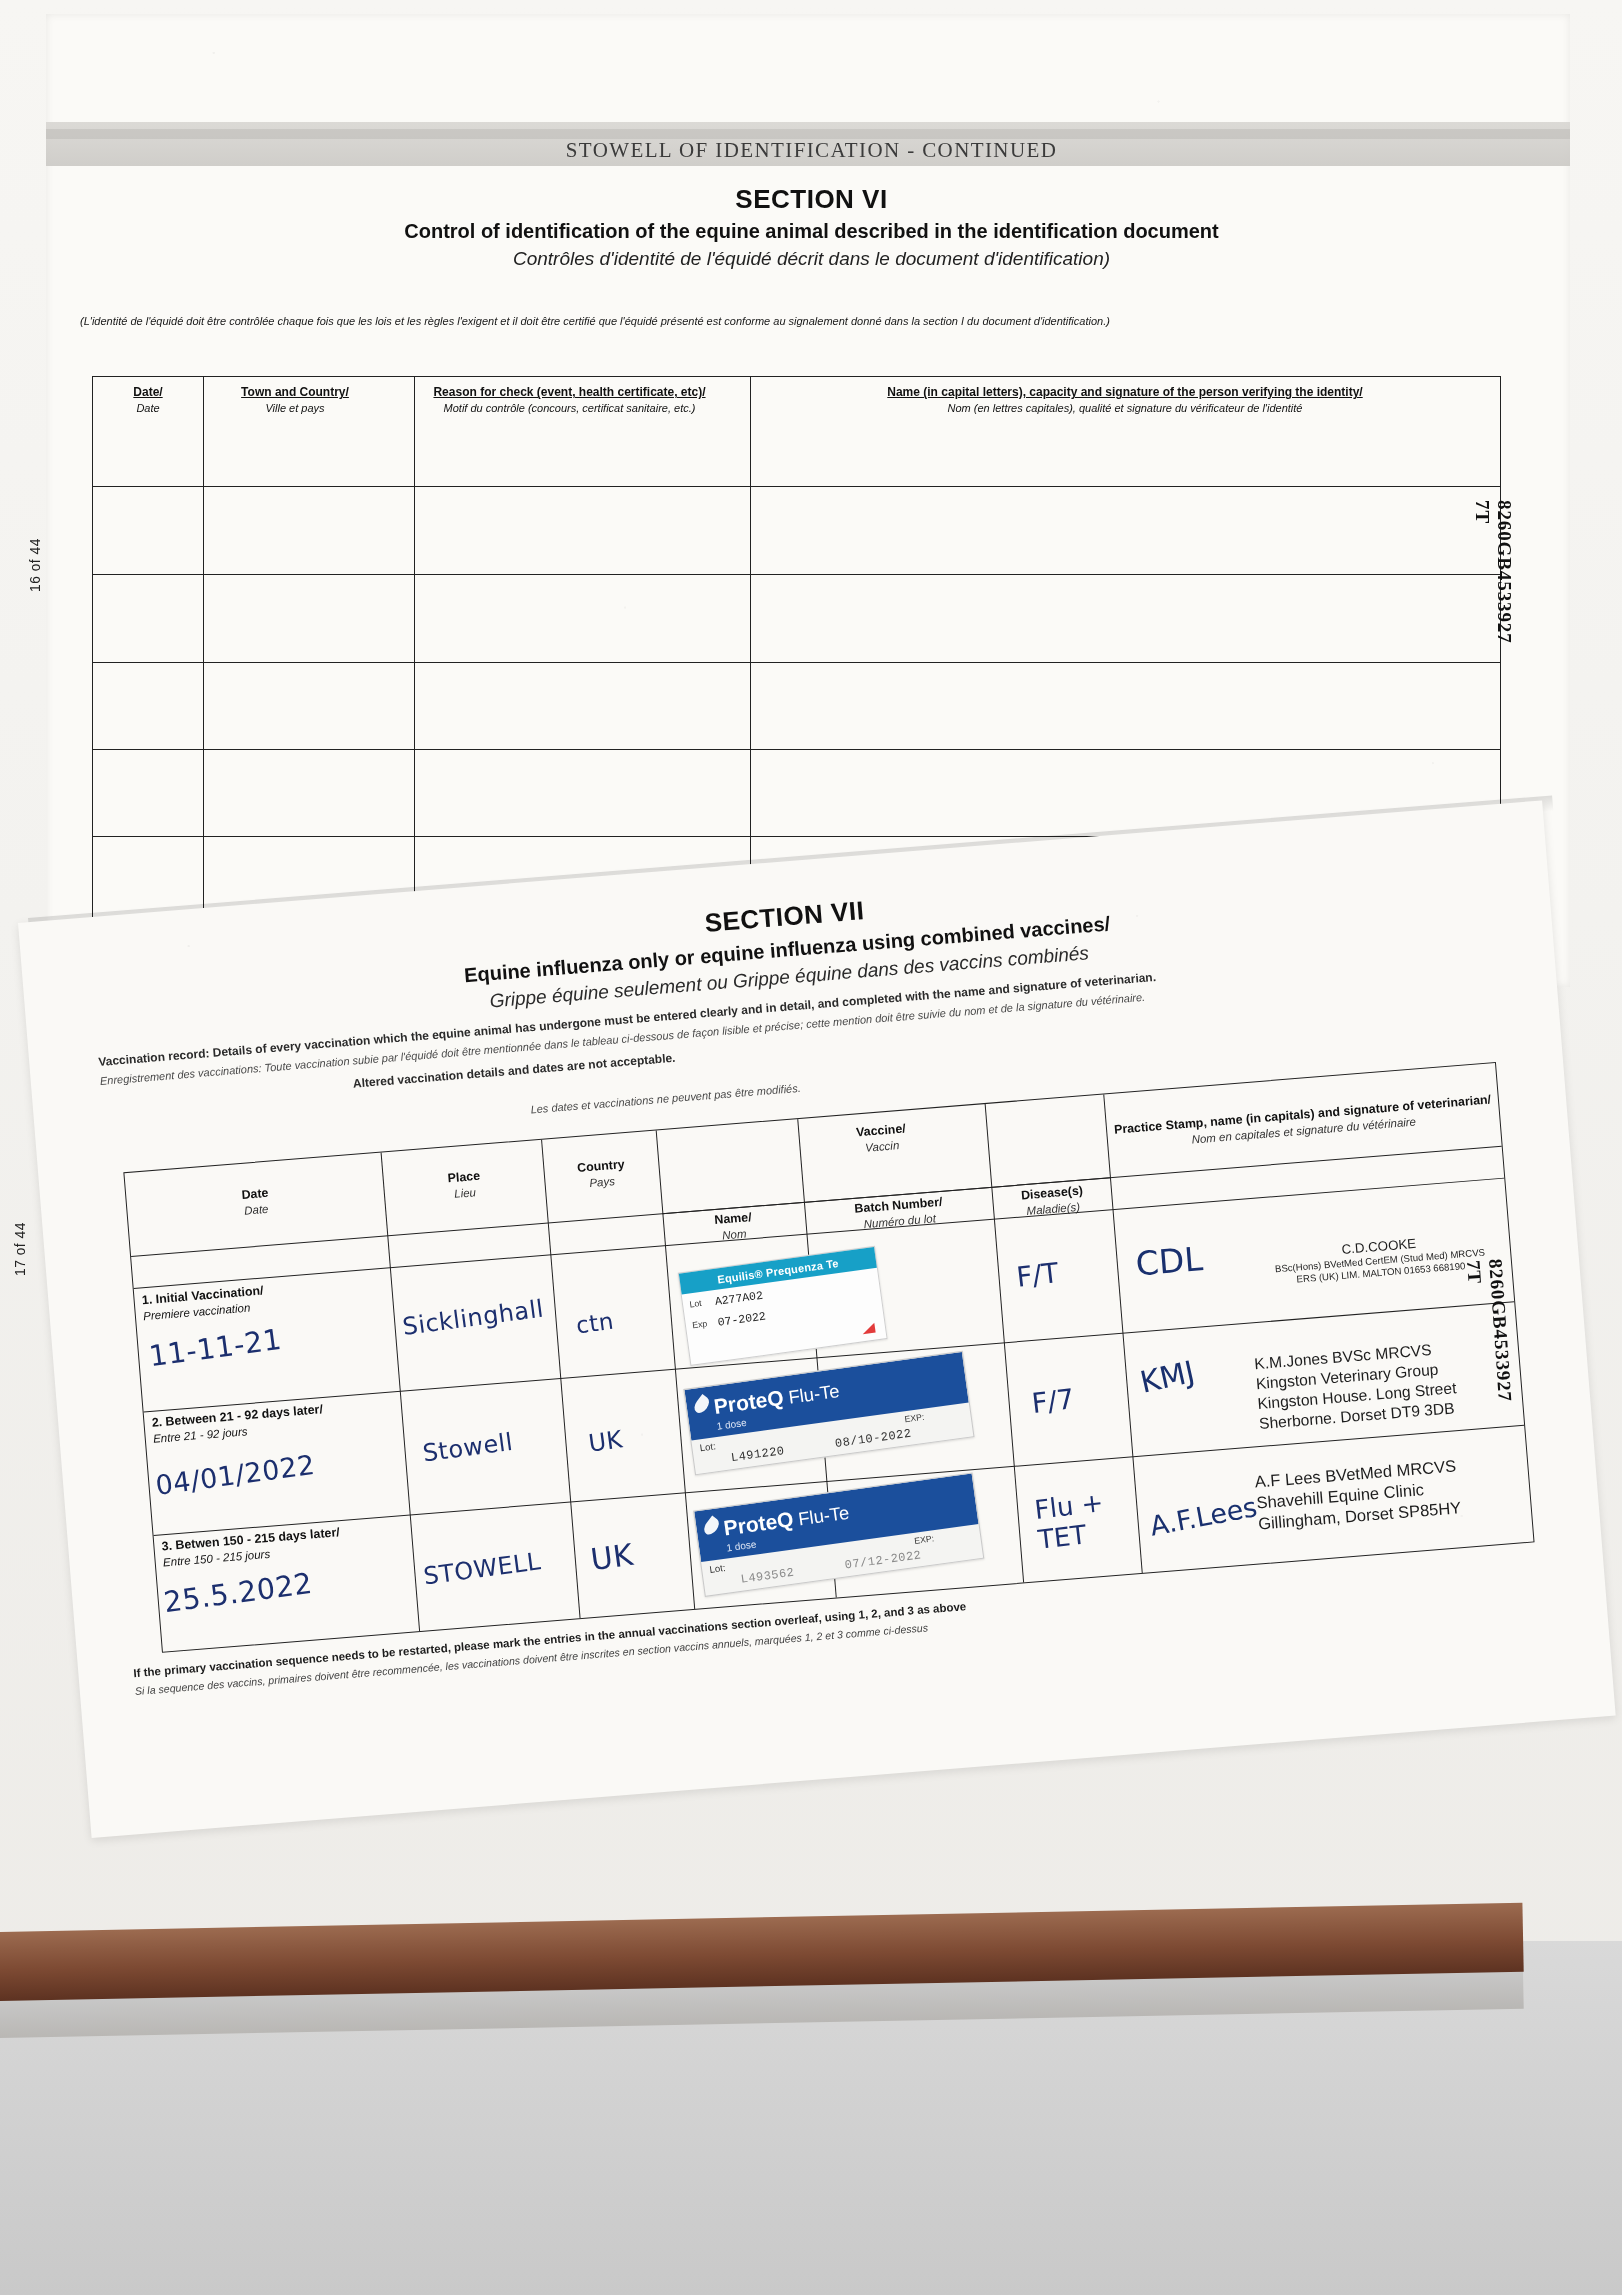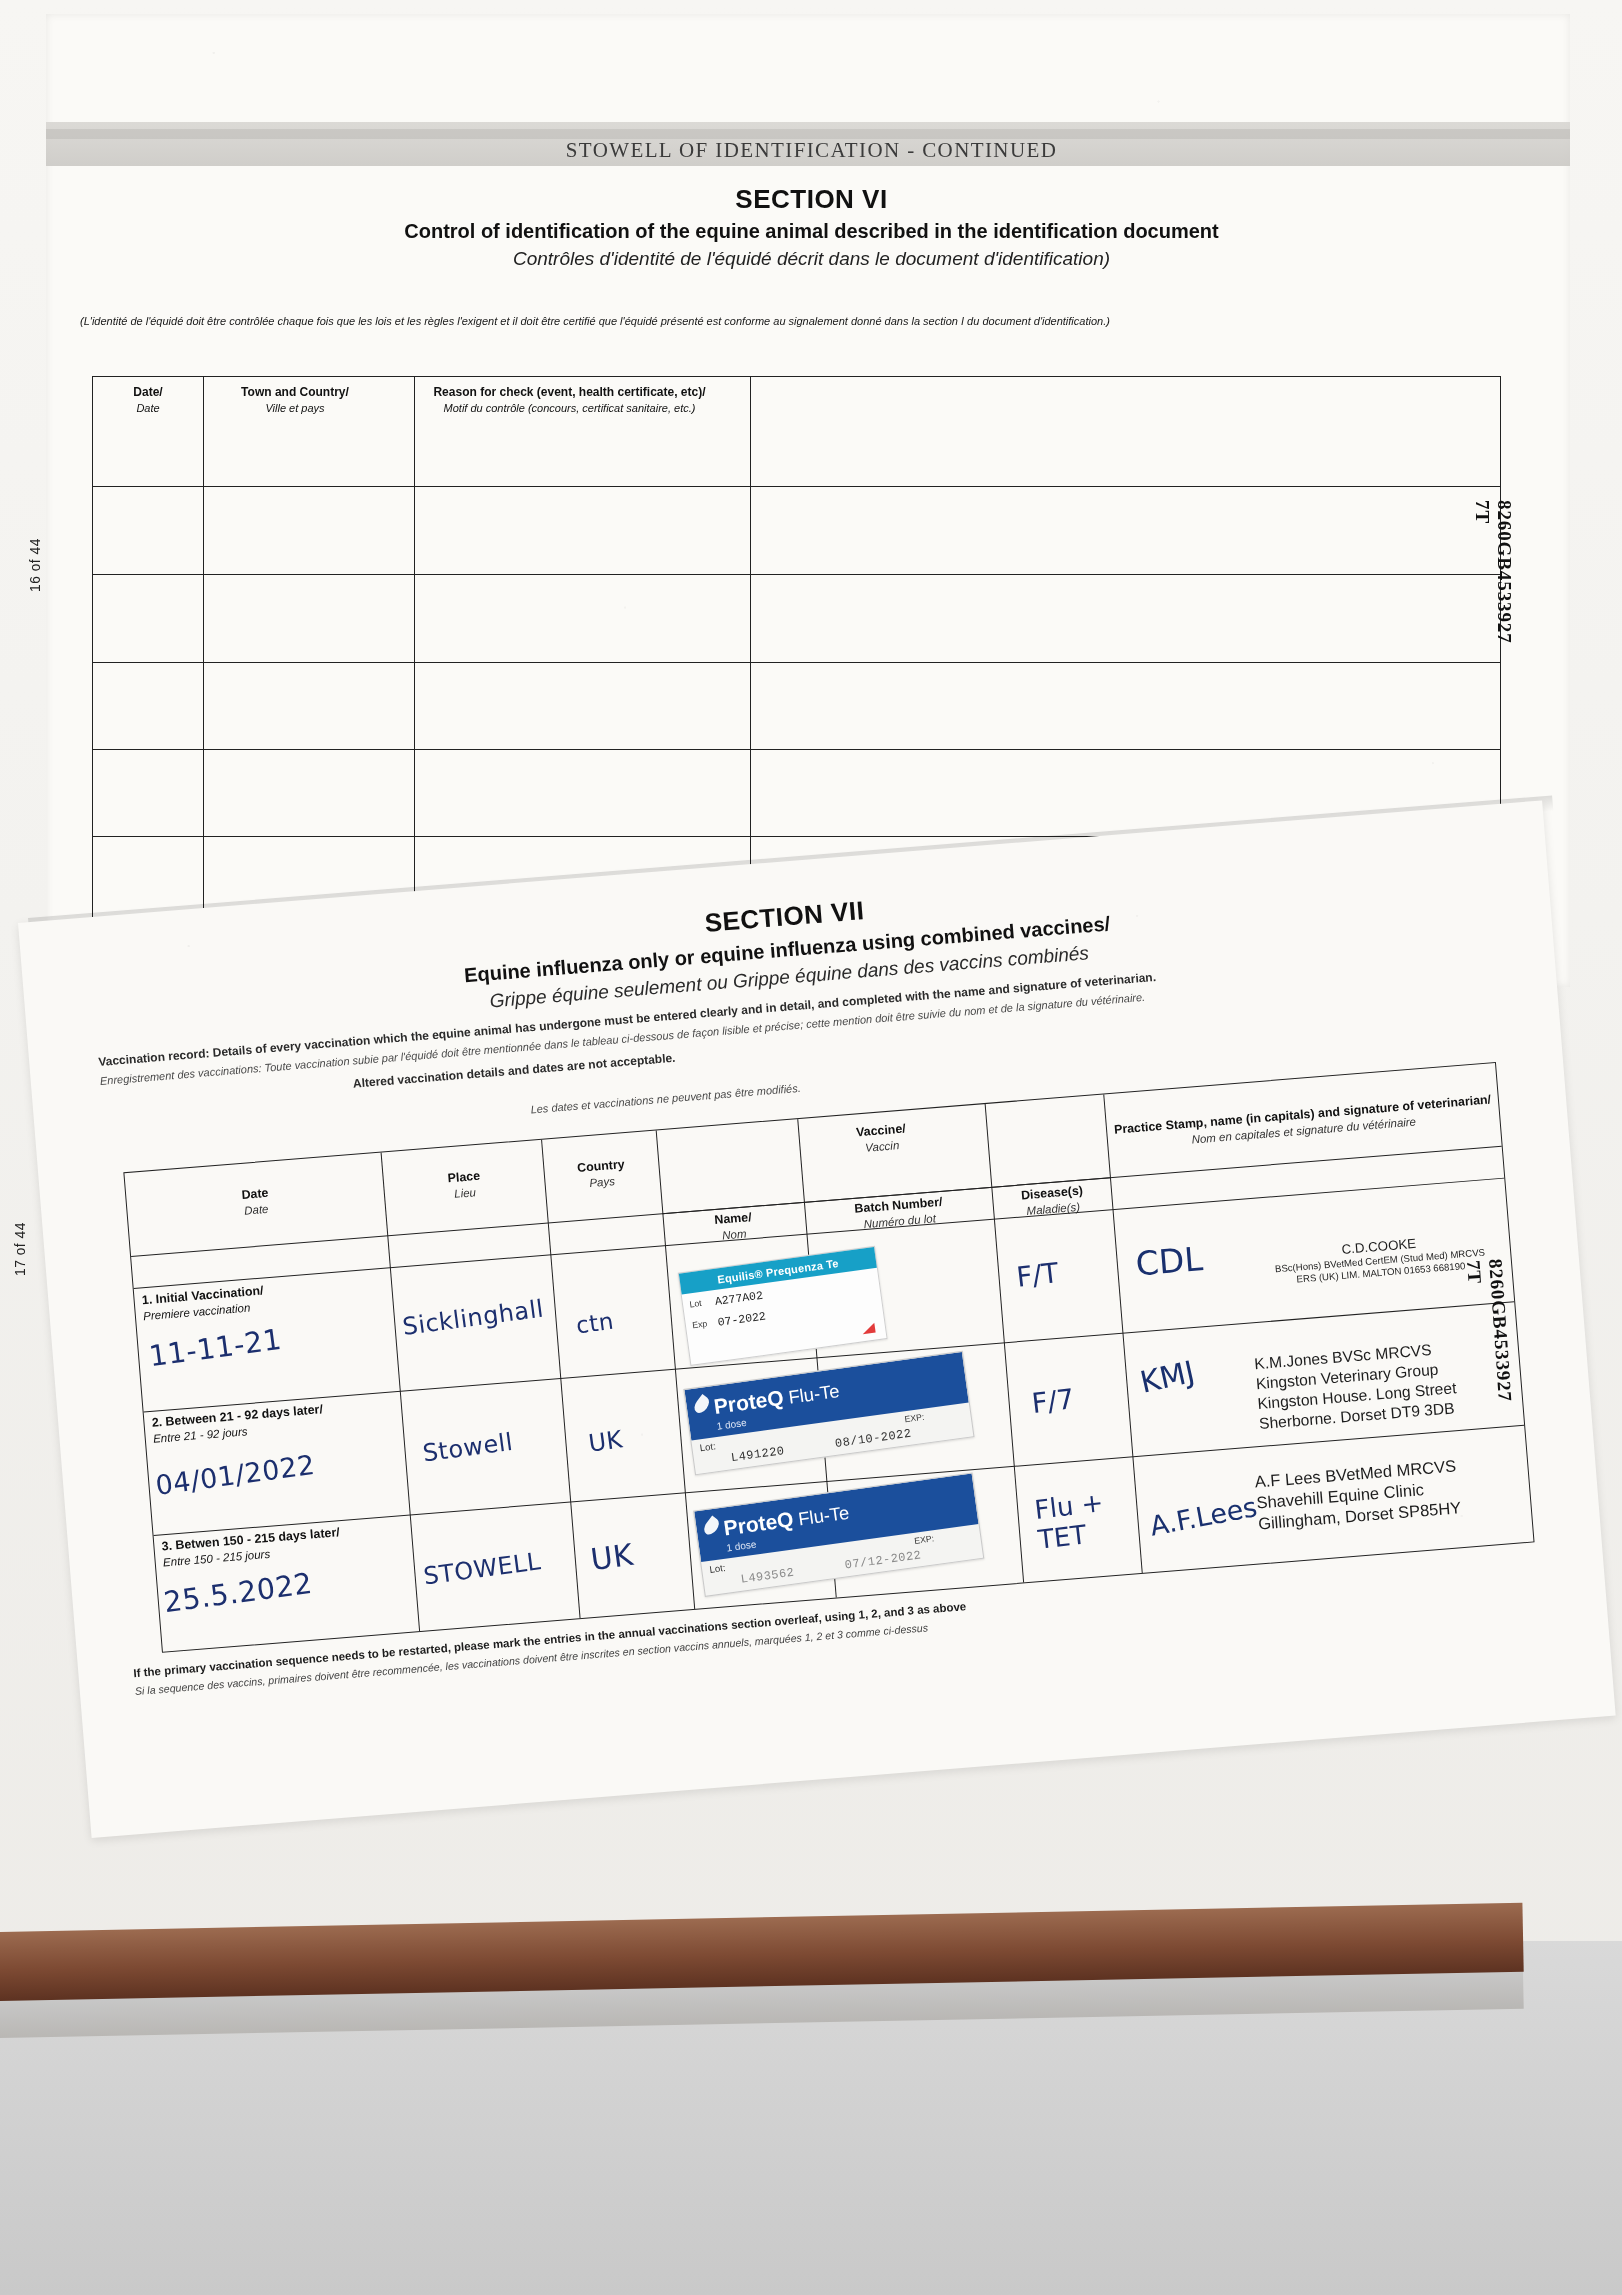--- a/index.html
+++ b/index.html
@@ -81,21 +81,21 @@
   
   .tbl6{
     position:absolute;left:92px;top:376px;width:1409px;height:565px;
     border:0.9px solid #222;box-sizing:border-box;
   }
   .tbl6 .vline{position:absolute;top:0;bottom:0;width:0.9px;background:#222;}
   .tbl6 .hline{position:absolute;left:0;right:0;height:0.9px;background:#222;}
   .th6{
     position:absolute;top:8.3px;text-align:center;font-size:12px;line-height:1.3;color:#111;
   }
-  .th6 .b{font-weight:bold;}
+  .th6 .b{font-weight:bold;text-decoration:underline;}
   .th6 .it{font-style:italic;font-size:11px;}
 
   
   .side-16{
     position:absolute;left:27.5px;top:592px;
     transform:rotate(-90deg);transform-origin:left top;
     font-size:13.8px;color:#222;letter-spacing:0.5px;
   }
   .barcode-top{
     position:absolute;left:1515px;top:500px;
@@ -282,20 +282,24 @@
     <span class="it">Date</span>
   </div>
   <div class="th6" style="left:97px;width:210px">
     <span class="b">Town and Country/</span><br>
     <span class="it">Ville et pays</span>
   </div>
   <div class="th6" style="left:310px;width:333px">
     <span class="b">Reason for check (event, health certificate, etc)/</span><br>
     <span class="it">Motif du contrôle (concours, certificat sanitaire, etc.)</span>
   </div>
+  <div class="th6" style="left:657px;width:750px">
+    <span class="b">Name (in capital letters), capacity and signature of the person verifying the identity/</span><br>
+    <span class="it">Nom (en lettres capitales), qualité et signature du vérificateur de l'identité</span>
+  </div>
 
   <div style="position:absolute;left:1.8px;top:111px;width:107px;height:85px"></div>
   <div style="position:absolute;left:1.8px;top:199px;width:107px;height:84px"></div>
   <div style="position:absolute;left:1.8px;top:286px;width:107px;height:84px"></div>
   <div style="position:absolute;left:1.8px;top:374px;width:107px;height:84px"></div>
   <div style="position:absolute;left:1.8px;top:461px;width:107px;height:83px"></div>
 </div>
 
 <div class="side-16">16 of 44</div>
 <div class="barcode-top">8260GB4533927 7T</div>

